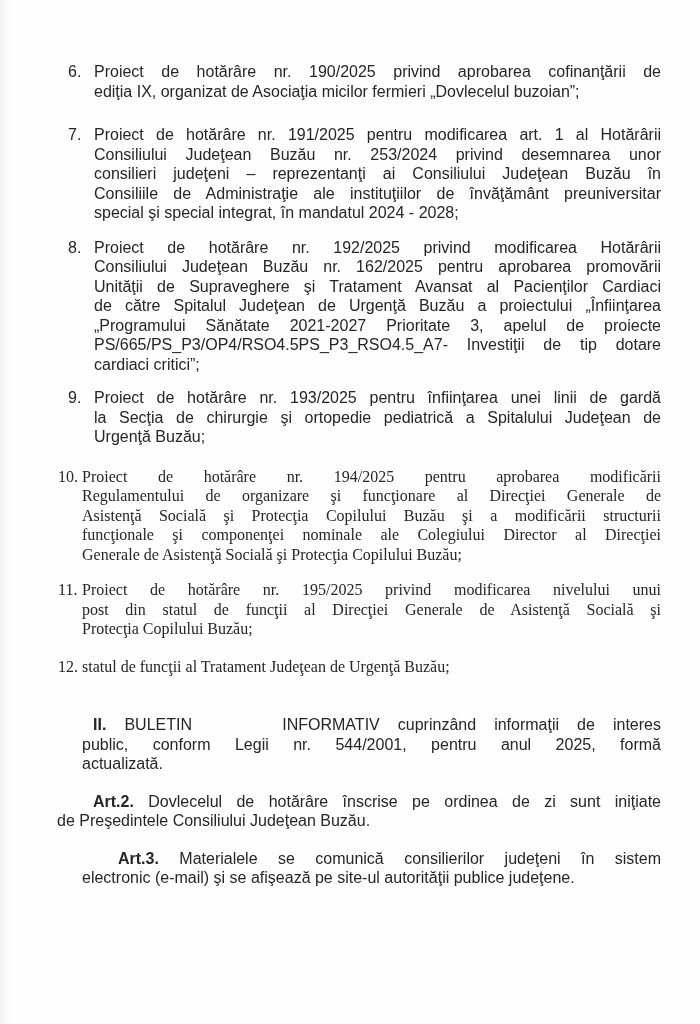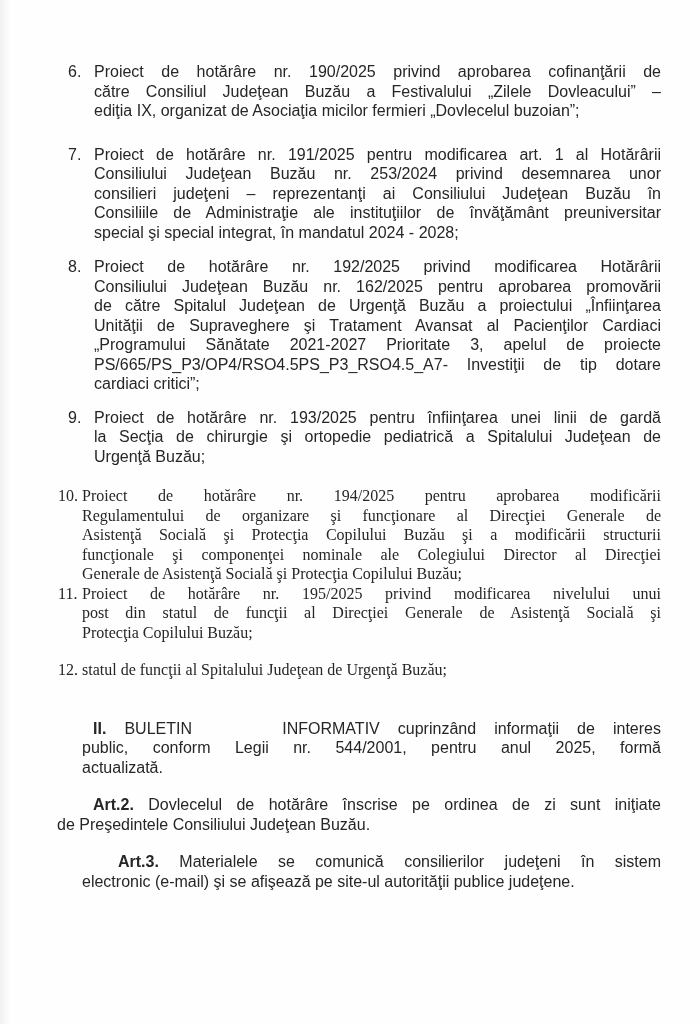--- a/index.html
+++ b/index.html
@@ -51,41 +51,40 @@
 </style>
 </head>
 <body>
 
 <div class="page">
   <div id="agenda-list">
       <div class="item indent1" style="margin-top: 0px;">
         <span class="num">6.</span>
         <div class="lines">
           <div class="line">Proiect de hotărâre nr. 190/2025 privind aprobarea cofinanţării de</div>
-          <div class="line">către Consiliul Judeţean Buzău a Festivalului „Zilele Dovleacului” –</div>
           <div class="line last">ediţia IX, organizat de Asociaţia micilor fermieri „Dovlecelul buzoian”;</div>
         </div>
       </div>
       <div class="item indent1" style="margin-top: 24px;">
         <span class="num">7.</span>
         <div class="lines">
           <div class="line">Proiect de hotărâre nr. 191/2025 pentru modificarea art. 1 al Hotărârii</div>
           <div class="line">Consiliului Judeţean Buzău nr. 253/2024 privind desemnarea unor</div>
           <div class="line">consilieri judeţeni – reprezentanţi ai Consiliului Judeţean Buzău în</div>
           <div class="line">Consiliile de Administraţie ale instituţiilor de învăţământ preuniversitar</div>
           <div class="line last">special şi special integrat, în mandatul 2024 - 2028;</div>
         </div>
       </div>
       <div class="item indent1" style="margin-top: 15px;">
         <span class="num">8.</span>
         <div class="lines">
           <div class="line">Proiect de hotărâre nr. 192/2025 privind modificarea Hotărârii</div>
           <div class="line">Consiliului Judeţean Buzău nr. 162/2025 pentru aprobarea promovării</div>
+          <div class="line">Unităţii de Supraveghere şi Tratament Avansat al Pacienţilor Cardiaci</div>
           <div class="line">de către Spitalul Judeţean de Urgenţă Buzău a proiectului „Înfiinţarea</div>
-          <div class="line">Unităţii de Supraveghere şi Tratament Avansat al Pacienţilor Cardiaci</div>
           <div class="line">„Programului Sănătate 2021-2027 Prioritate 3, apelul de proiecte</div>
           <div class="line">PS/665/PS_P3/OP4/RSO4.5PS_P3_RSO4.5_A7- Investiţii de tip dotare</div>
           <div class="line last">cardiaci critici”;</div>
         </div>
       </div>
       <div class="item indent1" style="margin-top: 14px;">
         <span class="num">9.</span>
         <div class="lines">
           <div class="line">Proiect de hotărâre nr. 193/2025 pentru înfiinţarea unei linii de gardă</div>
           <div class="line">la Secţia de chirurgie şi ortopedie pediatrică a Spitalului Judeţean de</div>
@@ -95,32 +94,32 @@
       <div class="item indent2" style="margin-top: 20px;">
         <span class="num">10.</span>
         <div class="lines">
           <div class="line">Proiect de hotărâre nr. 194/2025 pentru aprobarea modificării</div>
           <div class="line">Regulamentului de organizare şi funcţionare al Direcţiei Generale de</div>
           <div class="line">Asistenţă Socială şi Protecţia Copilului Buzău şi a modificării structurii</div>
           <div class="line">funcţionale şi componenţei nominale ale Colegiului Director al Direcţiei</div>
           <div class="line last">Generale de Asistenţă Socială şi Protecţia Copilului Buzău;</div>
         </div>
       </div>
-      <div class="item indent2" style="">
+      <div class="item indent2" style="margin-top: 16px;">
         <span class="num">11.</span>
         <div class="lines">
           <div class="line">Proiect de hotărâre nr. 195/2025 privind modificarea nivelului unui</div>
           <div class="line">post din statul de funcţii al Direcţiei Generale de Asistenţă Socială şi</div>
           <div class="line last">Protecţia Copilului Buzău;</div>
         </div>
       </div>
       <div class="item indent2" style="margin-top: 18px;">
         <span class="num">12.</span>
         <div class="lines">
-          <div class="line last">statul de funcţii al Spitalului Judeţean de Urgenţă Buzău;</div>
+          <div class="line last">statul de funcţii al Tratament Judeţean de Urgenţă Buzău;</div>
         </div>
       </div>
     </div>
   <div id="paragraphs">
       <div class="para para-ii" style="margin-top: 19px;">
         <div class="line first"><b class="lead">II.</b> <span>BULETIN &nbsp;&nbsp;&nbsp; INFORMATIV cuprinzând informaţii de interes</span></div>
         <div class="line">public, conform Legii nr. 544/2001, pentru anul 2025, formă</div>
         <div class="line last">actualizată.</div>
       </div>
       <div class="para para-art" style="margin-top: 18px;">

